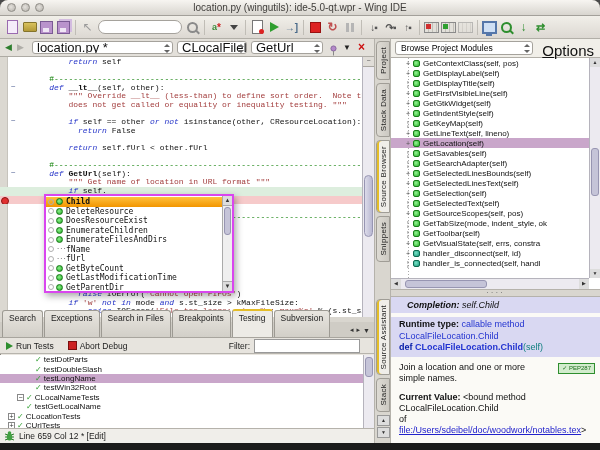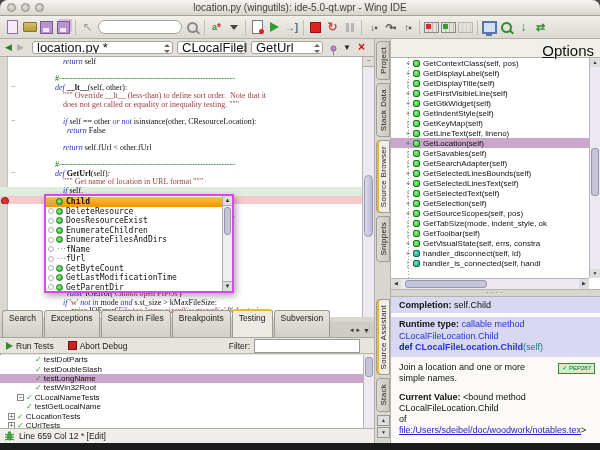--- a/index.html
+++ b/index.html
@@ -47,21 +47,21 @@
   .dd{position:absolute;top:2px;height:13px;background:#fff;border:1px solid #a5a29c;border-radius:3px;font-size:13px;line-height:12px;padding-left:4px;box-sizing:border-box;overflow:hidden;white-space:nowrap;color:#111;}
   .ud{position:absolute;right:2px;top:2px;width:7px;height:9px;}
   .ud::before{content:"";position:absolute;top:0;left:1px;border-left:3px solid transparent;border-right:3px solid transparent;border-bottom:3px solid #666;}
   .ud::after{content:"";position:absolute;bottom:0;left:1px;border-left:3px solid transparent;border-right:3px solid transparent;border-top:3px solid #666;}
   .navclose{position:absolute;top:1px;color:#cc1111;font-weight:bold;font-size:12px;}
   .navchev{position:absolute;top:4px;font-size:8px;color:#222;}
   
   .editor{position:absolute;top:57px;left:0;width:374px;height:260px;background:#fff;overflow:hidden;}
   .mstrip{position:absolute;left:0;top:0;bottom:0;width:7px;background:#dbd8d1;border-right:1px solid #c6c3bc;}
   #code-lines{position:absolute;left:0;top:1px;right:12px;}
-  .cl{height:8.6px;line-height:8.6px;font-family:Liberation Serif, serif;font-size:8px;white-space:pre;position:relative;padding-left:47px;color:#111;overflow:hidden;}
+  .cl{height:8.6px;line-height:8.6px;font-family:Liberation Mono, monospace;font-size:8px;white-space:pre;position:relative;padding-left:30px;color:#111;overflow:hidden;}
   .cl.cur{background:#ddeede;}
   .cl.bp{background:#f6caca;}
   .fold{position:absolute;left:11px;top:-1px;color:#5a6a9a;font-size:8px;}
   .bpdot{position:absolute;left:1px;top:1px;width:6px;height:6px;border-radius:50%;background:#e03030;border:1px solid #8a1515;}
   .sg-k{color:#2433c8;font-style:italic;}
   .sg-c{color:#0a7d00;}
   .sg-str{color:#a33e3e;}
   .sg-d{font-weight:bold;}
   .esb{position:absolute;right:0;top:0;bottom:0;width:12px;background:#eceaf0;border-left:1px solid #b5b3bc;box-sizing:border-box;}
   .esb .ebox{position:absolute;top:0;left:0;right:0;height:9px;background:#e0ddd8;border-bottom:1px solid #a9a6a0;font-size:7px;text-align:center;line-height:8px;color:#555;}
@@ -121,21 +121,21 @@
   .mico.teal{background:radial-gradient(circle at 2px 2px,#7ce2c8,#17997a);border-color:#0d6950;}
   .mvs{position:absolute;right:0;top:19px;width:11px;height:220px;background:#eceaf0;border-left:1px solid #b5b3bc;box-sizing:border-box;}
   .mvs .b{position:absolute;left:0;right:0;height:9px;background:#ddd;font-size:5px;text-align:center;line-height:8px;color:#333;}
   .mvs .th{position:absolute;left:1px;right:1px;top:90px;height:46px;background:#c5c4d8;border:1px solid #9795b2;border-radius:3px;}
   .mhs{position:absolute;left:0;right:11px;top:239px;height:11px;background:#eceaf0;border-top:1px solid #b5b3bc;box-sizing:border-box;}
   .mhs .b{position:absolute;top:0;bottom:0;width:10px;background:#ddd;font-size:5px;text-align:center;line-height:9px;color:#333;}
   .mhs .th{position:absolute;left:14px;width:80px;top:1px;bottom:1px;background:#c5c4d8;border:1px solid #9795b2;border-radius:3px;}
   .rsplit{position:absolute;left:0;right:0;top:250px;height:8px;background:#d9d6cf;border-top:1px solid #b5b2ab;border-bottom:1px solid #b5b2ab;color:#777;font-size:8px;line-height:5px;text-align:center;letter-spacing:2px;box-sizing:border-box;}
   
   .assistant{position:absolute;top:258px;left:0;right:0;bottom:0;background:#fbfaf6;font-size:9px;color:#111;overflow:hidden;}
-  .arow1{background:#d9d8f2;padding:2px 8px;height:12px;line-height:12px;}
+  .arow1{background:#d9d8f2;padding:2px 16px;height:12px;line-height:12px;font-style:italic;}
   .ablock{background:#d9d8f2;margin-top:4px;padding:2px 8px 3px;line-height:11.5px;}
   .bold{font-weight:bold;}
   .blue{color:#2334d0;}
   .defkw{color:#0018a8;font-weight:bold;}
   .defname{color:#2334d0;font-weight:bold;}
   .teal2{color:#0f7f7f;}
   .adoc{position:relative;padding:5px 8px 2px;line-height:11px;}
   .docline{max-width:150px;}
   .badge{position:absolute;right:5px;top:6px;border:1px solid #2e8e2e;background:#d2eccd;color:#1d6e1d;font-size:6px;padding:1px 3px;line-height:7px;}
   .acur{padding:6px 8px 2px;line-height:11px;}
@@ -436,20 +436,21 @@
         <div class="vtab">
           <span class="vtxt">Stack</span>
         </div>
       </div>
     <div class="vbtn" style="bottom:17px">▲</div>
     <div class="vbtn" style="bottom:5px">▼</div>
   </div>
 
   <div class="rpanel">
     <div class="rhead">
+      <div class="rdd"><span>Browse Project Modules</span><span class="ud"></span></div>
       <span class="opts">Options</span>
     </div>
     <div class="modtree" id="mod-list">
         <div class="mr">
           <span class="exp">+</span>
           <span class="mico"></span>
           <span class="ml">GetContextClass(self, pos)</span>
         </div>
         <div class="mr">
           <span class="exp">+</span>
@@ -505,28 +506,28 @@
           <span class="exp">+</span>
           <span class="mico"></span>
           <span class="ml">GetSelectedLinesBounds(self)</span>
         </div>
         <div class="mr">
           <span class="exp">+</span>
           <span class="mico"></span>
           <span class="ml">GetSelectedLinesText(self)</span>
         </div>
         <div class="mr">
+          <span class="exp">+</span>
+          <span class="mico"></span>
+          <span class="ml">GetSelection(self)</span>
+        </div>
+        <div class="mr">
           <span class="exp">¦</span>
           <span class="mico"></span>
           <span class="ml">GetSelectedText(self)</span>
-        </div>
-        <div class="mr">
-          <span class="exp">+</span>
-          <span class="mico"></span>
-          <span class="ml">GetSelection(self)</span>
         </div>
         <div class="mr">
           <span class="exp">+</span>
           <span class="mico"></span>
           <span class="ml">GetSourceScopes(self, pos)</span>
         </div>
         <div class="mr">
           <span class="exp">¦</span>
           <span class="mico"></span>
           <span class="ml">GetTabSize(mode, indent_style, ok</span>

